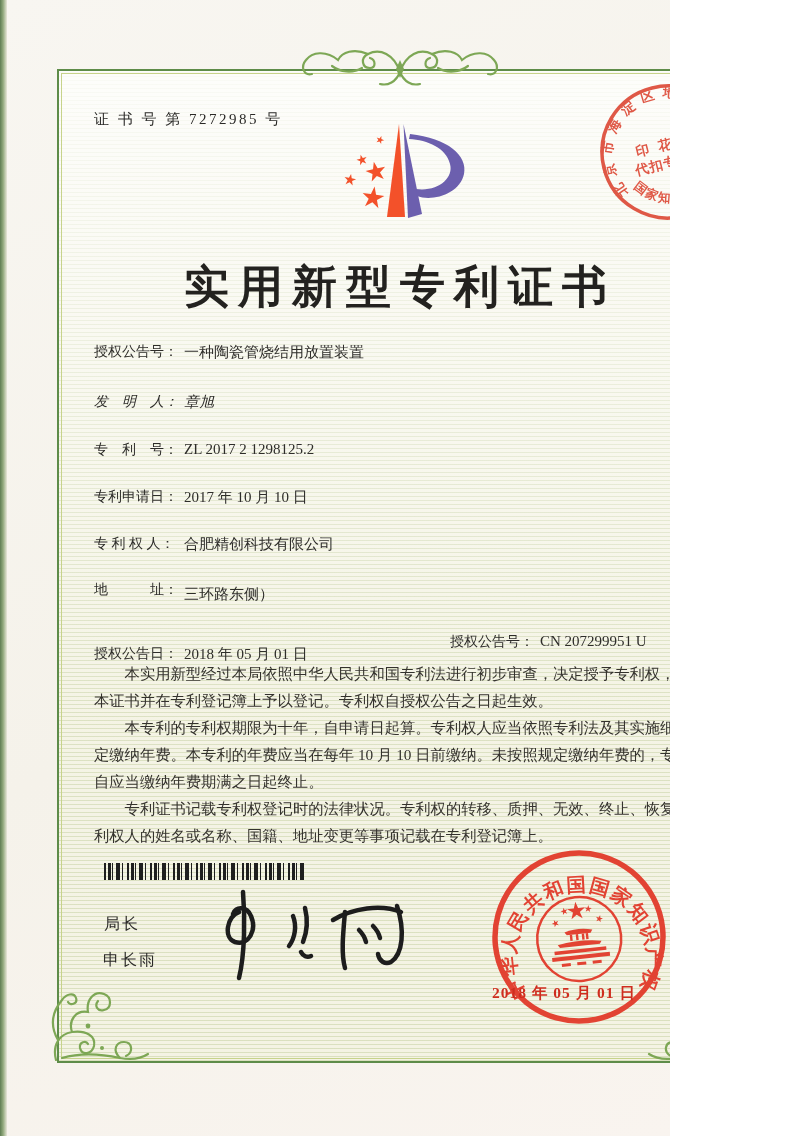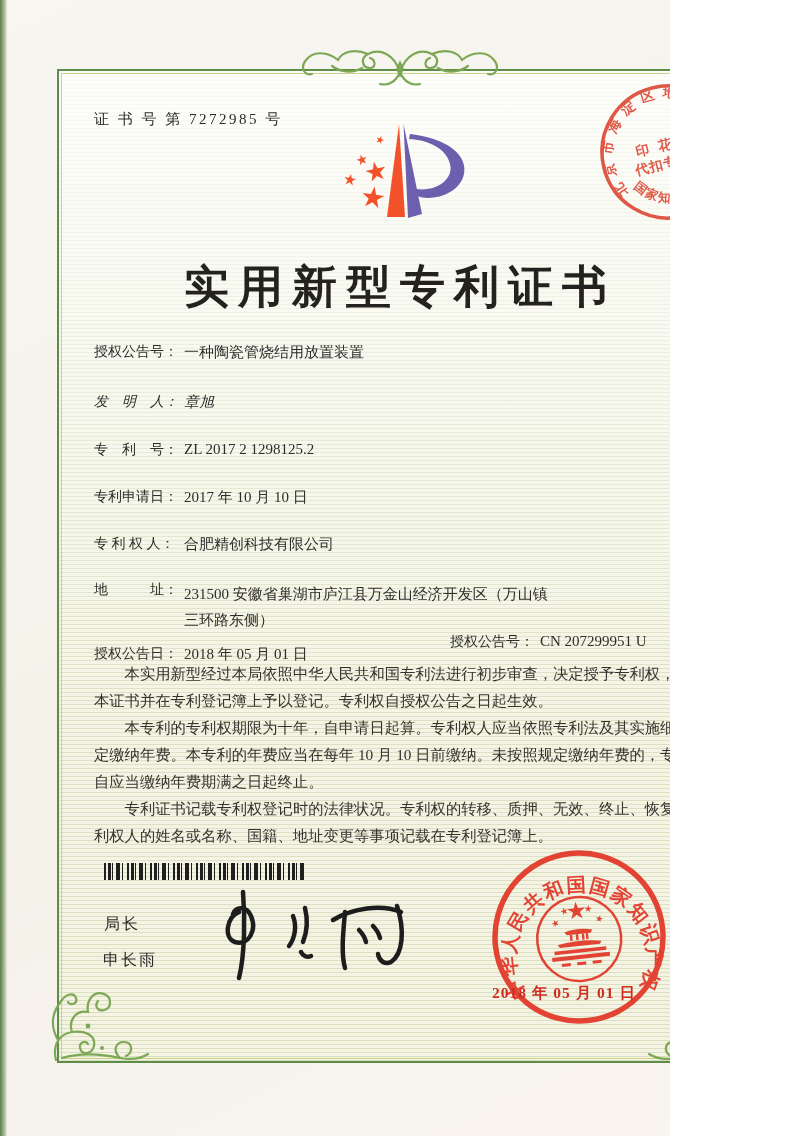--- a/index.html
+++ b/index.html
@@ -147,21 +147,20 @@
     <span class="f-label">专利申请日：</span>
     <span class="f-value">2017 年 10 月 10 日</span>
   </div>
   <div class="abs field-row" style="top:535px;">
     <span class="f-label">专 利 权 人：</span>
     <span class="f-value">合肥精创科技有限公司</span>
   </div>
   <div class="abs field-row" style="top:581px;">
     <span class="f-label">地　　　址：</span>
     <span class="f-value">
-      <div class="vline">231500 安徽省巢湖市庐江县万金山经济开发区（万山镇</div>
       <div class="vline">三环路东侧）</div>
     </span>
   </div>
 
   <div class="abs field-row" style="top:633px;margin-top:12px;">
     <span class="f-label">授权公告日：</span>
     <span class="f-value">2018 年 05 月 01 日</span>
   </div>
   <div class="abs grant-right">
     <span class="f-label" style="min-width:0;margin-right:6px;">授权公告号：</span>

